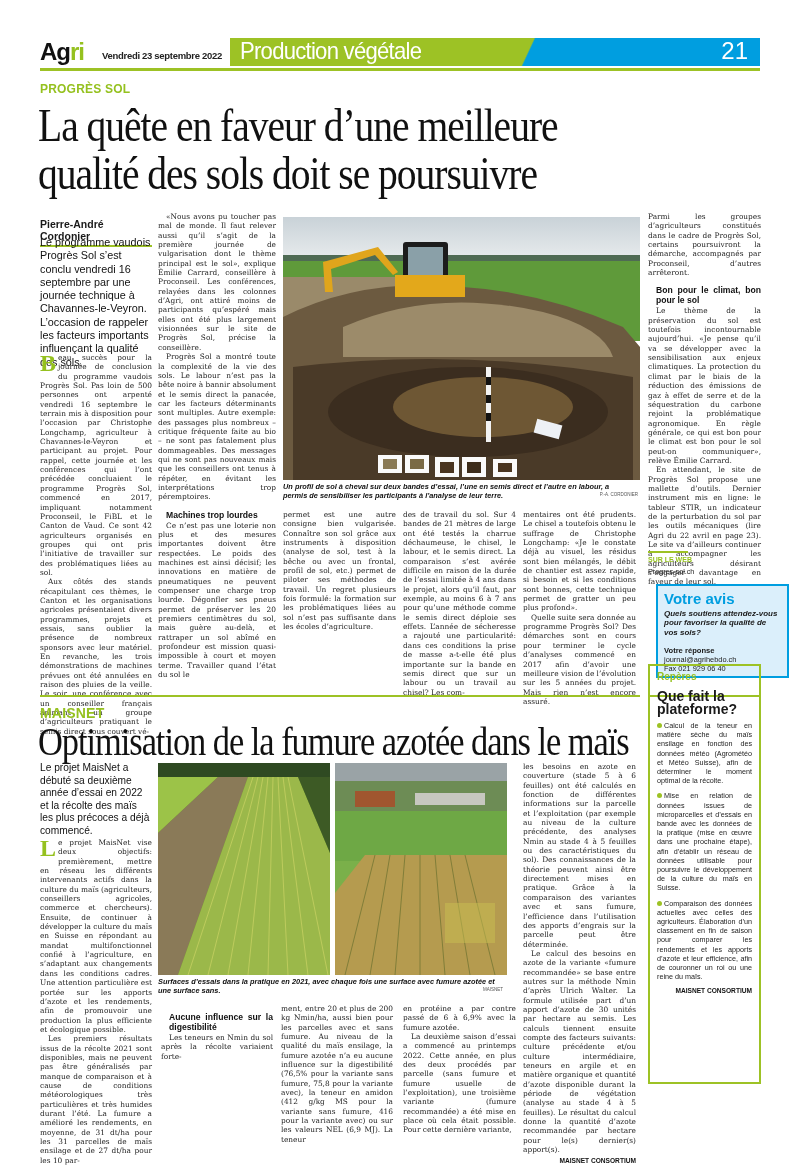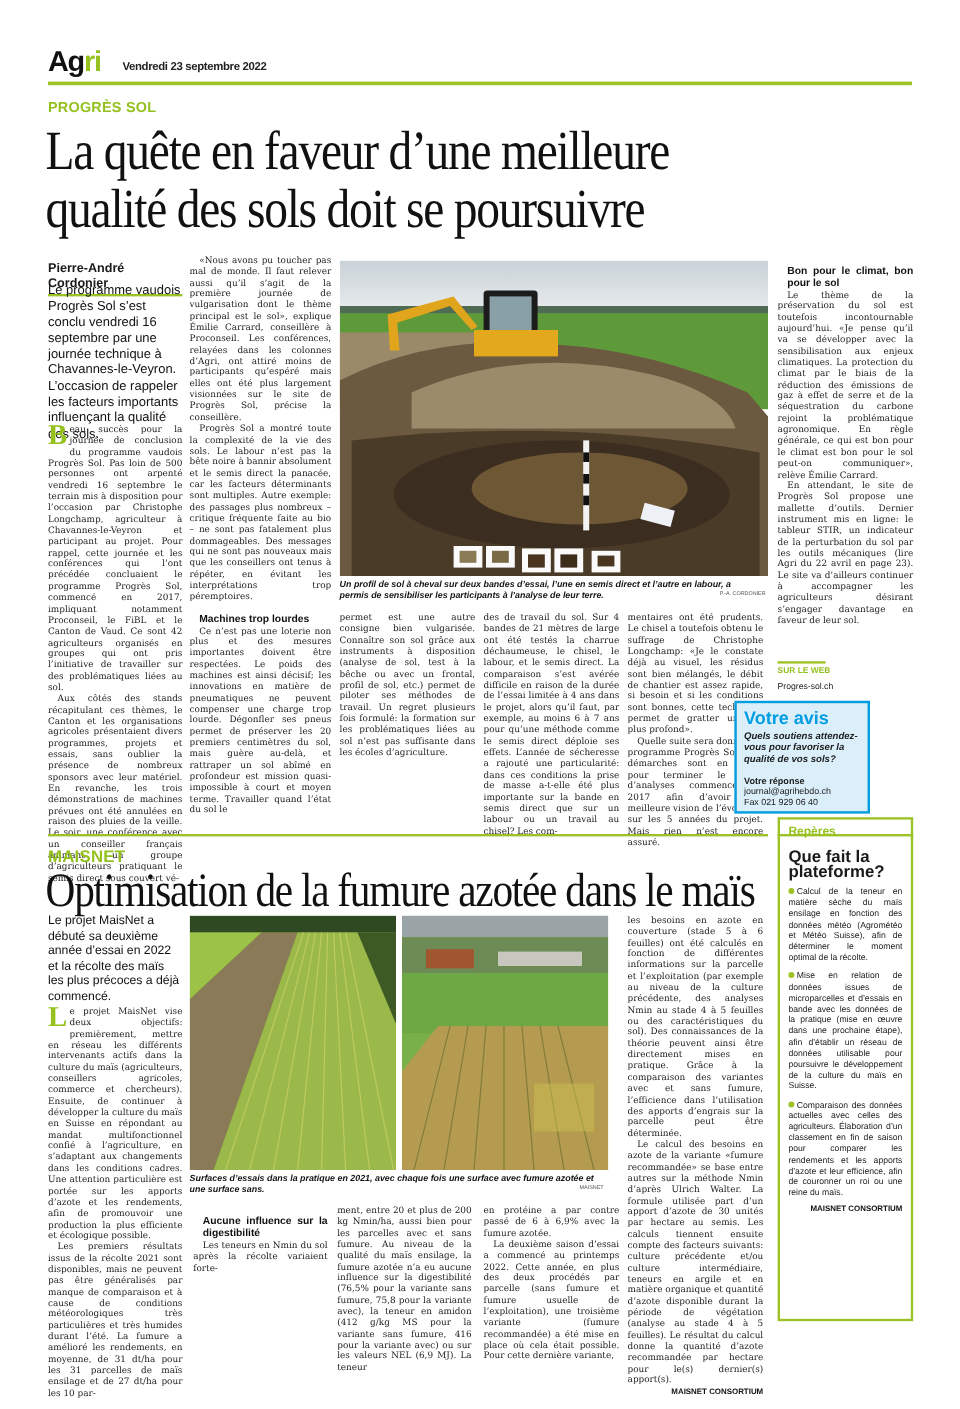--- a/index.html
+++ b/index.html
@@ -40,20 +40,24 @@
   .rep-item { font-family: "Liberation Sans", sans-serif; font-size: 7.2px; line-height: 9.2px; text-align: justify; margin-bottom: 6px; color: #222; }
   .dot { display: inline-block; width: 5px; height: 5px; border-radius: 50%; background: #9dc225; margin-right: 2px; vertical-align: 0; }
   .sig { font-family: "Liberation Sans", sans-serif; font-weight: bold; font-size: 6.6px; text-align: right; color: #111; }
 </style>
 </head>
 <body>
 
 <div class="abs masthead">
   <div class="logo"><span>Ag</span><span class="ri">ri</span></div>
   <div class="date">Vendredi 23 septembre 2022</div>
+  <div class="band">
+    <div class="band-title">Production végétale</div>
+    <div class="band-page">21</div>
+  </div>
   <div class="rule-green"></div>
 </div>
 
 <div class="abs kicker" style="left:40px;top:82px;">PROGRÈS SOL</div>
 <div class="abs headline" style="left:38px;top:104px;">La quête en faveur d’une meilleure</div>
 <div class="abs headline" style="left:38px;top:152px;">qualité des sols doit se poursuivre</div>
 
 <div class="abs author" style="left:40px;top:218px;">Pierre-André Cordonier</div>
 <div class="abs lead" style="left:40px;top:236px;width:113px;">Le programme vaudois Progrès Sol s’est conclu vendredi 16 septembre par une journée technique à Chavannes-le-Veyron. L’occasion de rappeler les facteurs importants influençant la qualité des sols.</div>
 
@@ -115,32 +119,33 @@
 </div>
 <div class="abs col" style="left:403px;top:510px;width:113px;">
   <p class="first">des de travail du sol. Sur 4 bandes de 21 mètres de large ont été testés la charrue déchaumeuse, le chisel, le labour, et le semis direct. La comparaison s’est avérée difficile en raison de la durée de l’essai limitée à 4 ans dans le projet, alors qu’il faut, par exemple, au moins 6 à 7 ans pour qu’une méthode comme le semis direct déploie ses effets. L’année de sécheresse a rajouté une particularité: dans ces conditions la prise de masse a-t-elle été plus importante sur la bande en semis direct que sur un labour ou un travail au chisel? Les com-</p>
 </div>
 <div class="abs col" style="left:523px;top:510px;width:113px;">
   <p class="first">mentaires ont été prudents. Le chisel a toutefois obtenu le suffrage de Christophe Longchamp: «Je le constate déjà au visuel, les résidus sont bien mélangés, le débit de chantier est assez rapide, si besoin et si les conditions sont bonnes, cette technique permet de gratter un peu plus profond».</p>
   <p>Quelle suite sera donnée au programme Progrès Sol? Des démarches sont en cours pour terminer le cycle d’analyses commencé en 2017 afin d’avoir une meilleure vision de l’évolution sur les 5 années du projet. Mais rien n’est encore assuré.</p>
 </div>
 
 <div class="abs col" style="left:648px;top:212px;width:113px;">
+  <p class="first">Parmi les groupes d’agriculteurs constitués dans le cadre de Progrès Sol, certains poursuivront la démarche, accompagnés par Proconseil, d’autres arrêteront.</p>
   <div class="subhead">Bon pour le climat, bon pour le sol</div>
   <p>Le thème de la préservation du sol est toutefois incontournable aujourd’hui. «Je pense qu’il va se développer avec la sensibilisation aux enjeux climatiques. La protection du climat par le biais de la réduction des émissions de gaz à effet de serre et de la séquestration du carbone rejoint la problématique agronomique. En règle générale, ce qui est bon pour le climat est bon pour le sol peut-on communiquer», relève Émilie Carrard.</p>
   <p>En attendant, le site de Progrès Sol propose une mallette d’outils. Dernier instrument mis en ligne: le tableur STIR, un indicateur de la perturbation du sol par les outils mécaniques (lire Agri du 22 avril en page 23). Le site va d’ailleurs continuer à accompagner les agriculteurs désirant s’engager davantage en faveur de leur sol.</p>
 </div>
 
 <div class="abs" style="left:648px;top:551px;width:113px;">
   <div class="web-rule"></div>
   <div class="web-label" style="margin-top:3px;">SUR LE WEB</div>
   <div class="web-link" style="margin-top:4px;">Progres-sol.ch</div>
 </div>
 
-<div class="abs avis" style="left:612px;top:584px;width:113px;height:94px;">
+<div class="abs avis" style="left:656px;top:584px;width:133px;height:94px;">
   <div class="avis-title">Votre avis</div>
   <div class="avis-q">Quels soutiens attendez-vous pour favoriser la qualité de vos sols?</div>
   <div class="avis-rl">Votre réponse</div>
   <div class="avis-line">journal@agrihebdo.ch</div>
   <div class="avis-line">Fax 021 929 06 40</div>
 </div>
 
 <div class="abs section-rule" style="left:40px;top:695px;width:600px;"></div>
 <div class="abs section-rule" style="left:648px;top:695px;width:113px;"></div>
 
@@ -209,20 +214,20 @@
   <p class="first">en protéine a par contre passé de 6 à 6,9% avec la fumure azotée.</p>
   <p>La deuxième saison d’essai a commencé au printemps 2022. Cette année, en plus des deux procédés par parcelle (sans fumure et fumure usuelle de l’exploitation), une troisième variante (fumure recommandée) a été mise en place où cela était possible. Pour cette dernière variante,</p>
 </div>
 
 <div class="abs col" style="left:523px;top:762px;width:113px;">
   <p class="first">les besoins en azote en couverture (stade 5 à 6 feuilles) ont été calculés en fonction de différentes informations sur la parcelle et l’exploitation (par exemple au niveau de la culture précédente, des analyses Nmin au stade 4 à 5 feuilles ou des caractéristiques du sol). Des connaissances de la théorie peuvent ainsi être directement mises en pratique. Grâce à la comparaison des variantes avec et sans fumure, l’efficience dans l’utilisation des apports d’engrais sur la parcelle peut être déterminée.</p>
   <p>Le calcul des besoins en azote de la variante «fumure recommandée» se base entre autres sur la méthode Nmin d’après Ulrich Walter. La formule utilisée part d’un apport d’azote de 30 unités par hectare au semis. Les calculs tiennent ensuite compte des facteurs suivants: culture précédente et/ou culture intermédiaire, teneurs en argile et en matière organique et quantité d’azote disponible durant la période de végétation (analyse au stade 4 à 5 feuilles). Le résultat du calcul donne la quantité d’azote recommandée par hectare pour le(s) dernier(s) apport(s).</p>
   <div class="sig" style="margin-top:2px;">MAISNET CONSORTIUM</div>
 </div>
 
-<div class="abs reperes" style="left:648px;top:681px;width:113px;height:420px;">
+<div class="abs reperes" style="left:648px;top:664px;width:113px;height:420px;">
   <div class="rep-kicker">Repères</div>
   <div class="rep-title">Que fait la plateforme?</div>
   <div class="rep-item"><span class="dot"></span><span>Calcul de la teneur en matière sèche du maïs ensilage en fonction des données météo (Agrométéo et Météo Suisse), afin de déterminer le moment optimal de la récolte.</span></div>
   <div class="rep-item"><span class="dot"></span><span>Mise en relation de données issues de microparcelles et d’essais en bande avec les données de la pratique (mise en œuvre dans une prochaine étape), afin d’établir un réseau de données utilisable pour poursuivre le développement de la culture du maïs en Suisse.</span></div>
   <div class="rep-item"><span class="dot"></span><span>Comparaison des données actuelles avec celles des agriculteurs. Élaboration d’un classement en fin de saison pour comparer les rendements et les apports d’azote et leur efficience, afin de couronner un roi ou une reine du maïs.</span></div>
   <div class="sig">MAISNET CONSORTIUM</div>
 </div>
 
 </body></html>

